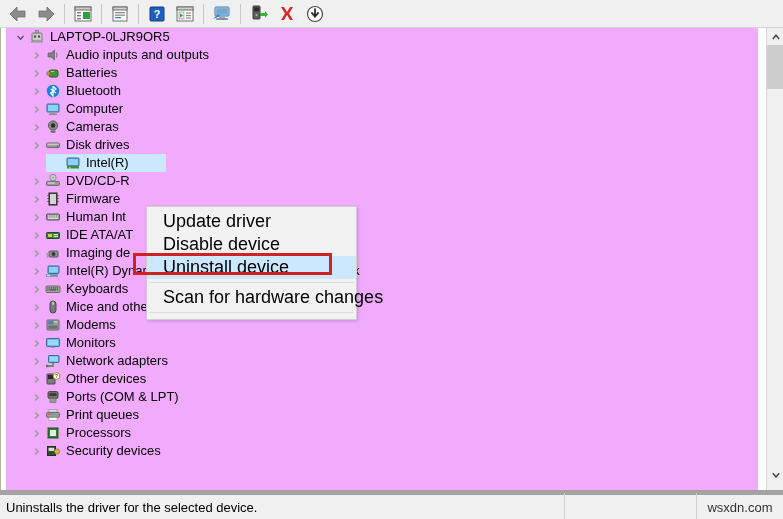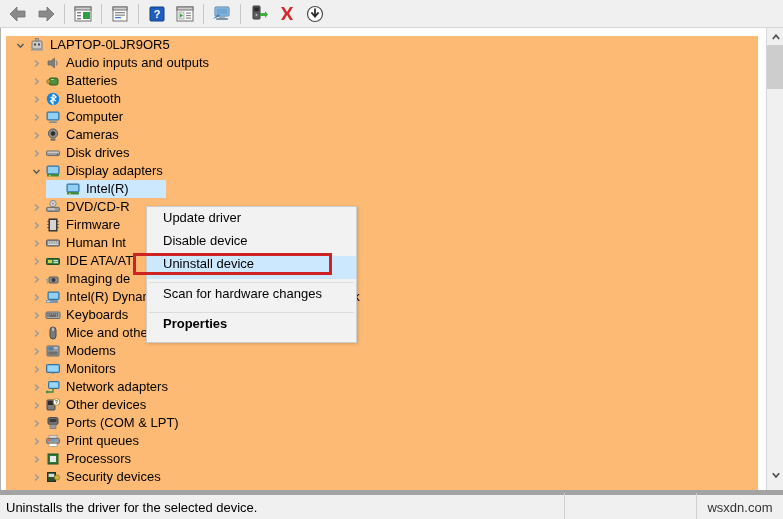--- a/index.html
+++ b/index.html
@@ -38,23 +38,23 @@
 
   
   #treepanel {
     position: absolute; left: 0; top: 28px;
     width: 783px; height: 462px;
     background: #ffffff;
     border-left: 1px solid #b0b0b0;
     overflow: hidden;
   }
   #treeinner {
-    position: absolute; left: 5px; top: 8px;
+    position: absolute; left: 5px; top: 0;
     width: 752px; height: 462px;
-    background: #fdba74;
+    background: #f0abfc;
     overflow: hidden;
   }
   .row {
     position: relative;
     height: 18px;
     display: flex; align-items: center;
     font-size: 13px; color: #000000;
     white-space: nowrap;
   }
   .row .twisty {
@@ -116,23 +116,23 @@
     left: 145px; top: 178px;
     width: 211px;
     background: #f2f2f2;
     border: 1px solid #cdcdcd;
     box-shadow: 1px 1px 3px rgba(0,0,0,0.16);
     z-index: 40;
     padding: 3px 0 3px 0;
   }
   .mitem {
     height: 23px;
-    display: flex; align-items: flex-start;
+    display: flex; align-items: center;
     padding-left: 16px;
-    font-size: 13px; color: #000000;
+    font-size: 18px; color: #000000;
     white-space: nowrap;
   }
   .mitem.bold { font-weight: bold; }
   .mitem.hl {
     background: #cce8ff;
   }
   .msep {
     height: 1px;
     background: #dcdcdc;
     margin: 3px 2px;
@@ -382,36 +382,20 @@
         <span class="ico">
           <svg width="16" height="16" viewBox="0 0 16 16">
             <rect x="1.5" y="6" width="13" height="4.6" rx="1.2" fill="#9a9a9a" stroke="#6a6a6a"></rect>
             <rect x="2.5" y="6.6" width="11" height="1.5" fill="#c9c9c9"></rect>
             <circle cx="12.5" cy="9.4" r="0.7" fill="#4a4a4a"></circle>
           </svg>
         </span>
         <span class="lbl">Disk drives</span>
       </div>
 
-      <div class="row indent2">
-        <span class="twisty">
-          <svg width="9" height="9" viewBox="0 0 9 9">
-              <path d="M1.5 3 L4.5 6.2 L7.5 3" stroke="#5a5a5a" stroke-width="1.5" fill="none"></path>
-            </svg>
-        </span>
-        <span class="ico">
-          <svg width="16" height="16" viewBox="0 0 16 16">
-            <rect x="2" y="3" width="12" height="8" rx="0.8" fill="#56a8e0" stroke="#3a6f96"></rect>
-            <rect x="3" y="4" width="10" height="6" fill="#8fd0f4"></rect>
-            <rect x="2" y="11" width="12" height="2.6" rx="0.6" fill="#3f8a45"></rect>
-            <rect x="4" y="12" width="1.6" height="1.6" fill="#cfcf50"></rect>
-          </svg>
-        </span>
-        <span class="lbl">Display adapters</span>
-      </div>
 
       <div class="row indent3 selected">
         <span class="selbg"></span>
         <span class="twisty"></span>
         <span class="ico">
           <svg width="16" height="16" viewBox="0 0 16 16">
             <rect x="2" y="3" width="12" height="8" rx="0.8" fill="#56a8e0" stroke="#3a6f96"></rect>
             <rect x="3" y="4" width="10" height="6" fill="#8fd0f4"></rect>
             <rect x="2" y="11" width="12" height="2.6" rx="0.6" fill="#3f8a45"></rect>
             <rect x="4" y="12" width="1.6" height="1.6" fill="#cfcf50"></rect>
@@ -719,23 +703,20 @@
         <span>Disable device</span>
       </div>
       <div class="mitem hl">
         <span>Uninstall device</span>
       </div>
       <div class="msep"></div>
       <div class="mitem">
         <span>Scan for hardware changes</span>
       </div>
       <div class="msep"></div>
-      <div class="mitem bold">
-        <span>Properties</span>
-      </div>
     </div>
 
     <div id="redbox"></div>
   </div>
 
   <div id="vscroll">
     <div class="sbarrow" id="sbup">
       <svg width="8" height="6" viewBox="0 0 8 6">
           <path d="M0.8 5 L4 1.2 L7.2 5" stroke="#4a4a4a" stroke-width="1.6" fill="none"></path>
         </svg>

